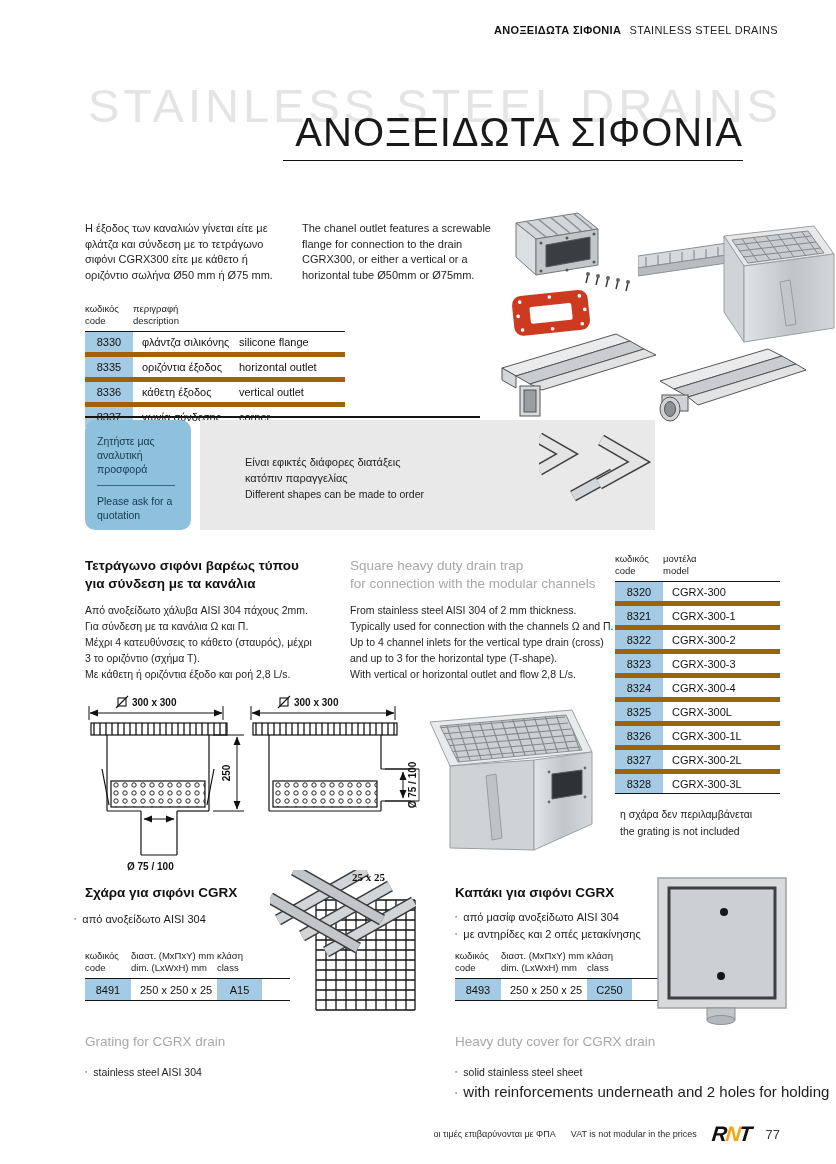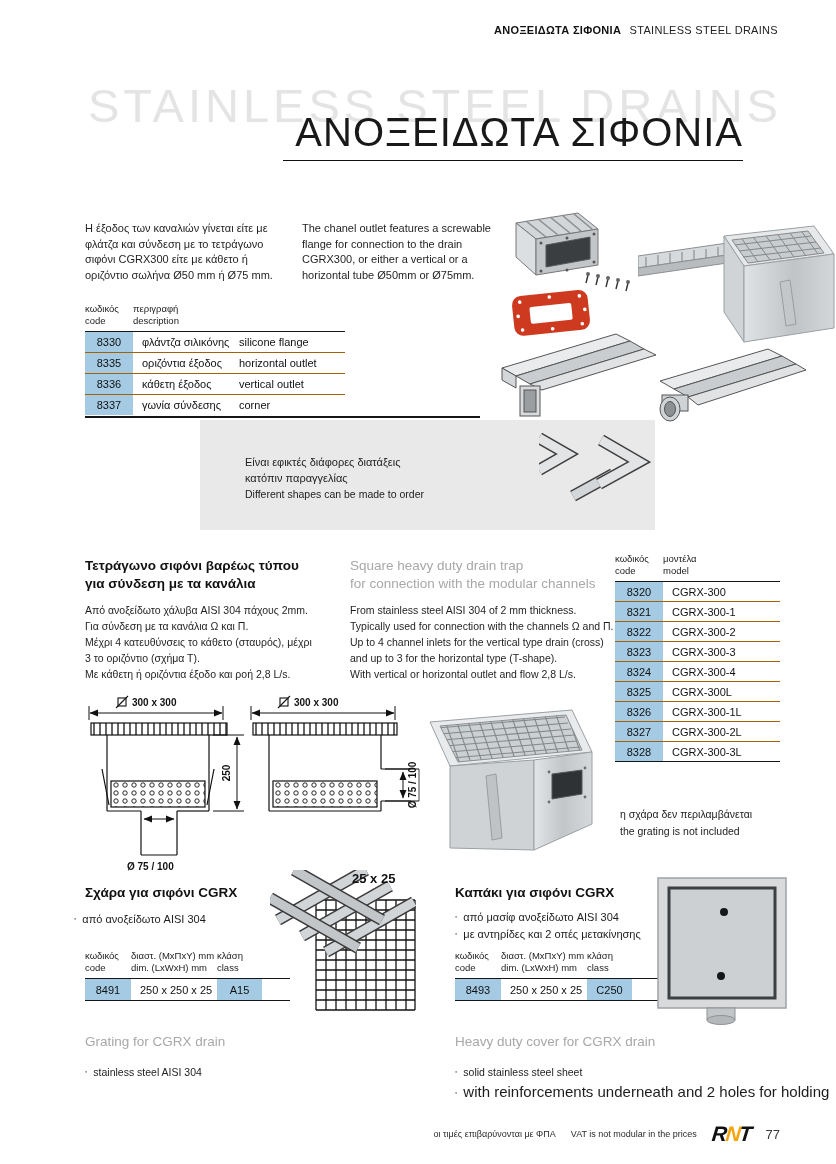--- a/index.html
+++ b/index.html
@@ -21,21 +21,21 @@
   
   .body-txt{font-size:11px;line-height:15.5px;color:#1f1f1f;}
   .small-txt{font-size:10.5px;line-height:16px;color:#1f1f1f;}
   .bold-h{font-weight:bold;font-size:13.5px;line-height:18px;color:#111;}
   .gray-h{color:#a8a8a8;font-size:13.5px;line-height:18px;}
 
   
   .tbl{position:absolute;}
   .thead{display:grid;padding-bottom:4px;border-bottom:1.5px solid #151515;}
   .th{font-size:9.5px;line-height:12px;color:#222;white-space:pre-line;}
-  .trow{display:grid;align-items:center;border-bottom:1px solid #a16207;}
+  .trow{display:grid;align-items:center;border-bottom:5px solid #a16207;}
   .trow:last-child{border-bottom:none;}
   .tbl.bordered{border-bottom:1.5px solid #151515;}
   .code-cell{background:#a5cbe4;height:100%;display:flex;align-items:center;justify-content:center;font-size:11px;color:#111;}
   .cell{font-size:11px;padding-left:9px;color:#111;}
   .grid-acc{grid-template-columns:48px 1fr;}
   .grid-acc3{grid-template-columns:48px 97px 1fr;height:20px;}
   .grid-mod{grid-template-columns:48px 1fr;}
   .grid-mod.trow{height:19px;}
   .grid-dim{grid-template-columns:46px 86px 45px 1fr;}
   .grid-dim.trow{height:21px;}
@@ -46,21 +46,21 @@
              box-sizing:border-box;padding:14px 12px;color:#16394f;font-size:10.5px;line-height:14px;}
   .quote-div{border-top:1px solid #2e688c;margin:9px 0 8px 0;width:78px;}
   .custom-box{left:200px;top:420px;width:455px;height:110px;background:#e9e9e9;}
   .custom-el{left:45px;top:34px;font-size:11px;line-height:16px;color:#222;}
   .custom-en{left:45px;top:68px;font-size:10.5px;color:#222;}
 
   .bullet{font-size:11px;color:#1d1d1d;margin-bottom:5px;}
   .bullet::before{content:"▪";font-size:6.5px;color:#9a9a9a;margin-right:6px;vertical-align:2px;}
 
   .note{font-size:10.5px;line-height:16.5px;color:#222;}
-  .mesh-label{font-weight:bold;font-size:13px;color:#111;}
+  .mesh-label{font-weight:bold;font-size:11px;color:#111;font-family:Liberation Serif, serif;}
 
   
   .footer{position:absolute;top:1122px;right:56px;display:flex;align-items:center;gap:15px;}
   .vat{font-size:9px;color:#2a2a2a;}
   .logo{font-style:italic;font-weight:bold;font-size:21px;letter-spacing:-1.5px;color:#111;transform:skewX(-6deg);}
   .logo .n{color:#f6a40e;}
   .pagenum{font-size:13px;color:#3a3a3a;}
 
   .dimt{font-family:"Liberation Sans",sans-serif;font-weight:bold;font-size:10px;fill:#111;}
 </style>
@@ -196,20 +196,28 @@
       <div class="cell">vertical outlet</div>
     </div>
     <div class="trow grid-acc3">
       <div class="code-cell">8337</div>
       <div class="cell">γωνία σύνδεσης</div>
       <div class="cell">corner</div>
     </div>
   </div>
   <div class="abs ext-line" style="left:85px;top:416px;width:395px;"></div>
 
+  <div class="abs quote-box">
+    <div class="pre">Ζητήστε μας
+αναλυτική
+προσφορά</div>
+    <div class="quote-div"></div>
+    <div class="pre">Please ask for a
+quotation</div>
+  </div>
 
   <div class="abs custom-box">
     <div class="abs custom-el pre">Είναι εφικτές διάφορες διατάξεις
 κατόπιν παραγγελίας</div>
     <div class="abs custom-en">Different shapes can be made to order</div>
     <svg class="abs" style="right:4px;top:2px;" width="112" height="106" viewBox="0 0 112 106">
       <g fill="none" stroke-linejoin="miter">
         <path d="M0,48 L28,32 L0,16" stroke="#3f3f3f" stroke-width="12"></path>
         <path d="M0,48 L28,32 L0,16" stroke="#e2e4e6" stroke-width="9"></path>
         <path d="M34,74 L74,52" stroke="#3f3f3f" stroke-width="12"></path>

